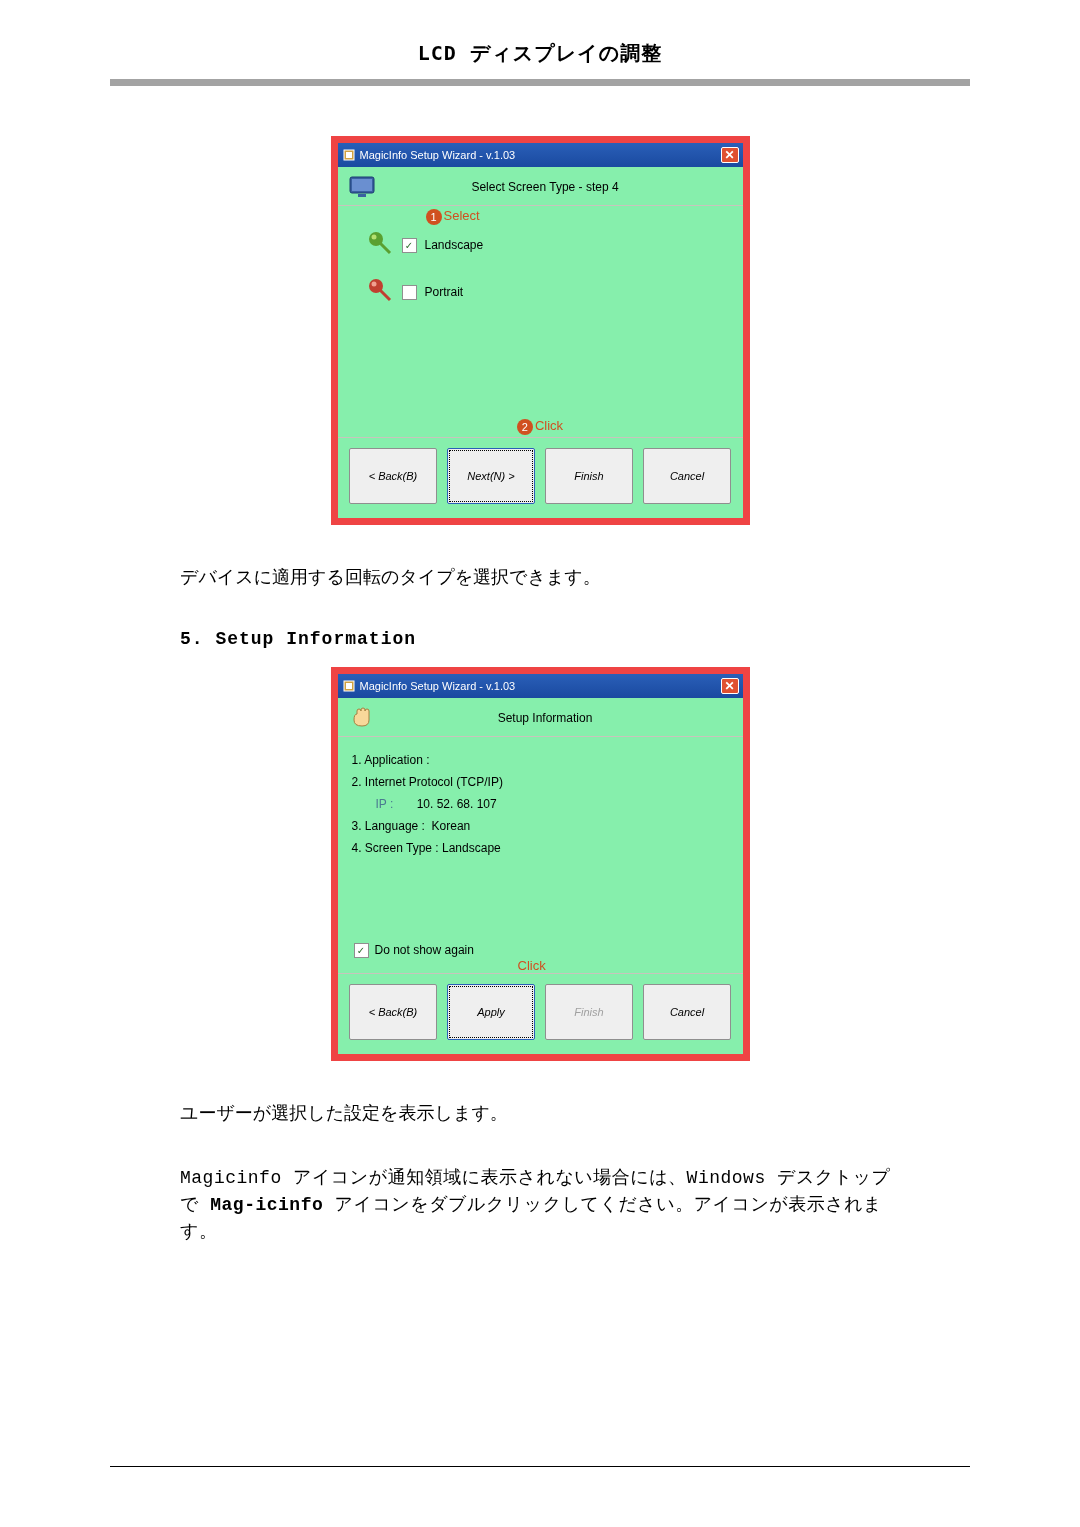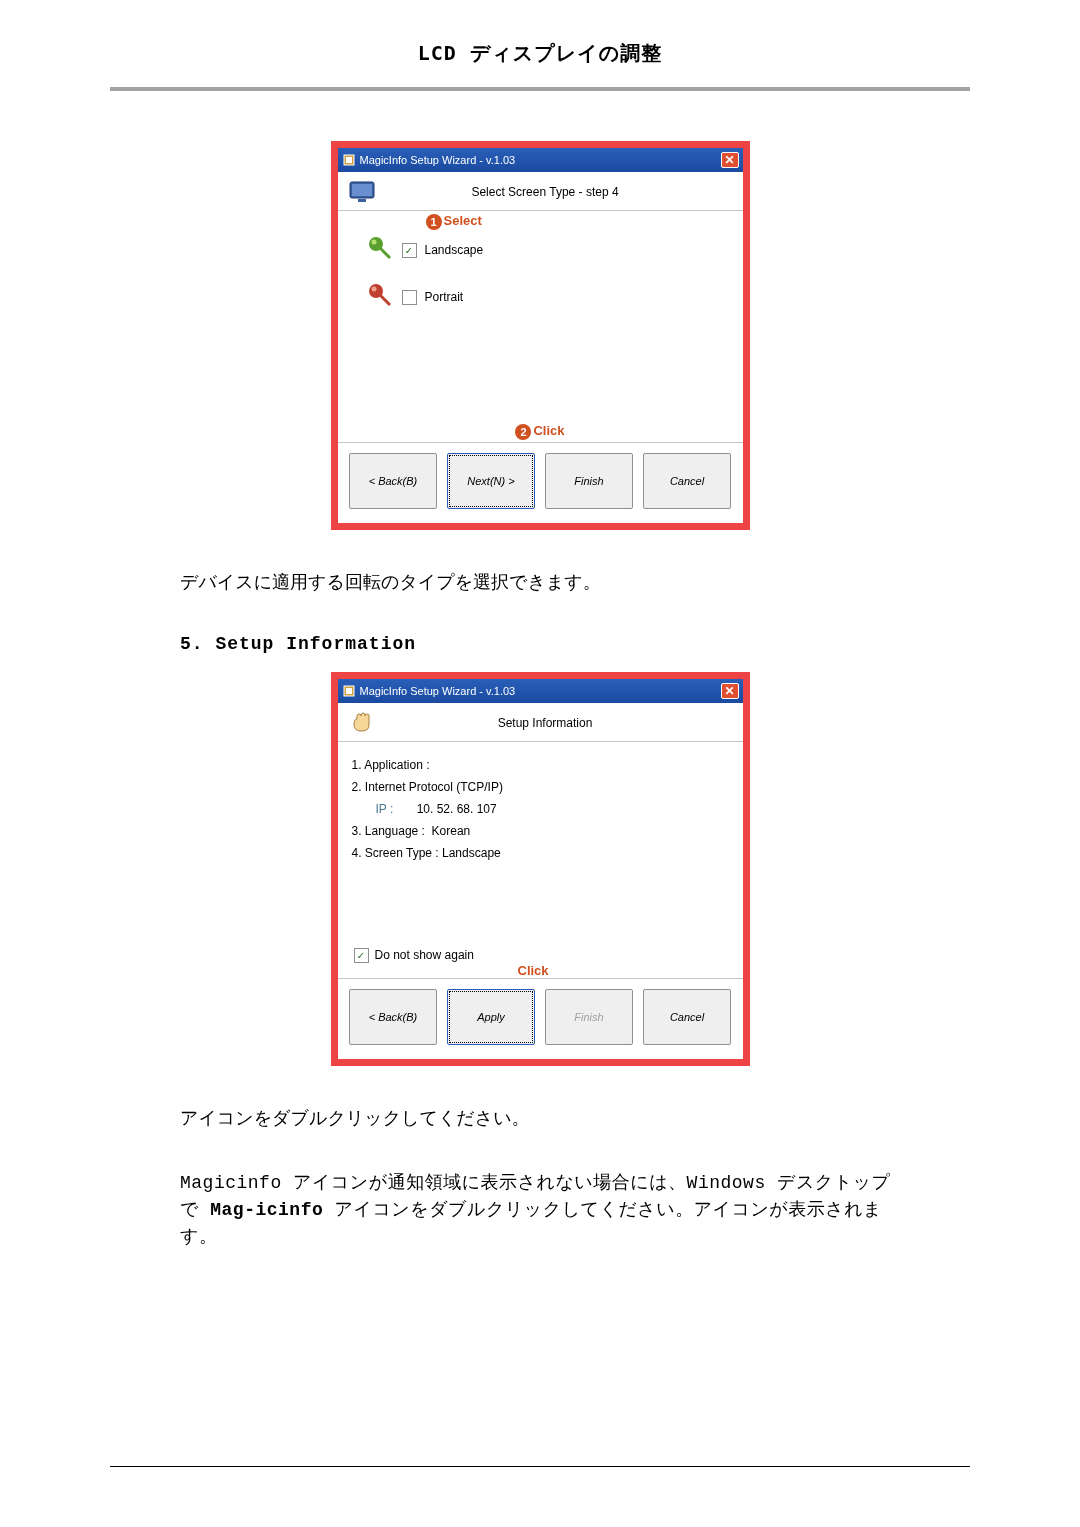--- a/index.html
+++ b/index.html
@@ -13,22 +13,22 @@
     height: 1527px;
     position: relative;
     padding: 40px 110px 40px 110px;
     box-sizing: border-box;
   }
   .header-title {
     text-align: center;
     font-size: 20px;
     font-weight: bold;
     letter-spacing: 1px;
-    padding-bottom: 20px;
-    border-bottom: 4px solid #a3a3a3;
+    padding-bottom: 12px;
+    border-bottom: 7px solid #a3a3a3;
     margin-bottom: 50px;
     font-family: "MS Gothic", monospace;
   }
   .dialog-container {
     display: flex;
     justify-content: center;
     margin-bottom: 40px;
   }
   .dialog {
     width: 405px;
@@ -68,21 +68,21 @@
     display: flex;
     align-items: center;
     justify-content: center;
     color: #fff;
     font-weight: bold;
     font-size: 12px;
     font-family: Verdana, sans-serif;
     box-sizing: border-box;
   }
   .dialog-body {
-    background: #ffffff;
+    background: #86efac;
     padding: 0;
   }
   .step-header {
     display: flex;
     align-items: center;
     gap: 12px;
     padding: 8px 10px 6px 10px;
     border-bottom: 1px solid #c8c4bc;
   }
   .step-icon {
@@ -91,21 +91,21 @@
   }
   .step-title {
     font-size: 12px;
     font-family: Tahoma, sans-serif;
     flex: 1;
     text-align: center;
     padding-right: 30px;
   }
   .annotation {
     color: #d05020;
-    font-weight: bold;
+    font-weight: normal;
     font-size: 13px;
     font-family: Tahoma, sans-serif;
   }
   .annotation .num-circle {
     display: inline-flex;
     width: 16px;
     height: 16px;
     border-radius: 50%;
     background: #d05020;
     color: #fff;
@@ -379,21 +379,21 @@
         <div class="dialog-buttons">
           <span class="xp-button">&lt; Back(B)</span>
           <span class="xp-button focus">Apply</span>
           <span class="xp-button disabled">Finish</span>
           <span class="xp-button">Cancel</span>
         </div>
       </div>
     </div>
   </div>
 
-  <p class="body-text">アイコンをダブルクリックしてください。</p>
+  <p class="body-text">ユーザーが選択した設定を表示します。</p>
 
 
   <p class="note-body">
     <span>Magicinfo  アイコンが通知領域に表示されない場合には、Windows デスクトップで </span><span class="prod">Mag-icinfo</span><span>  アイコンをダブルクリックしてください。アイコンが表示されます。</span>
   </p>
 
   <div class="bottom-rule"></div>
 
 </div>
 

